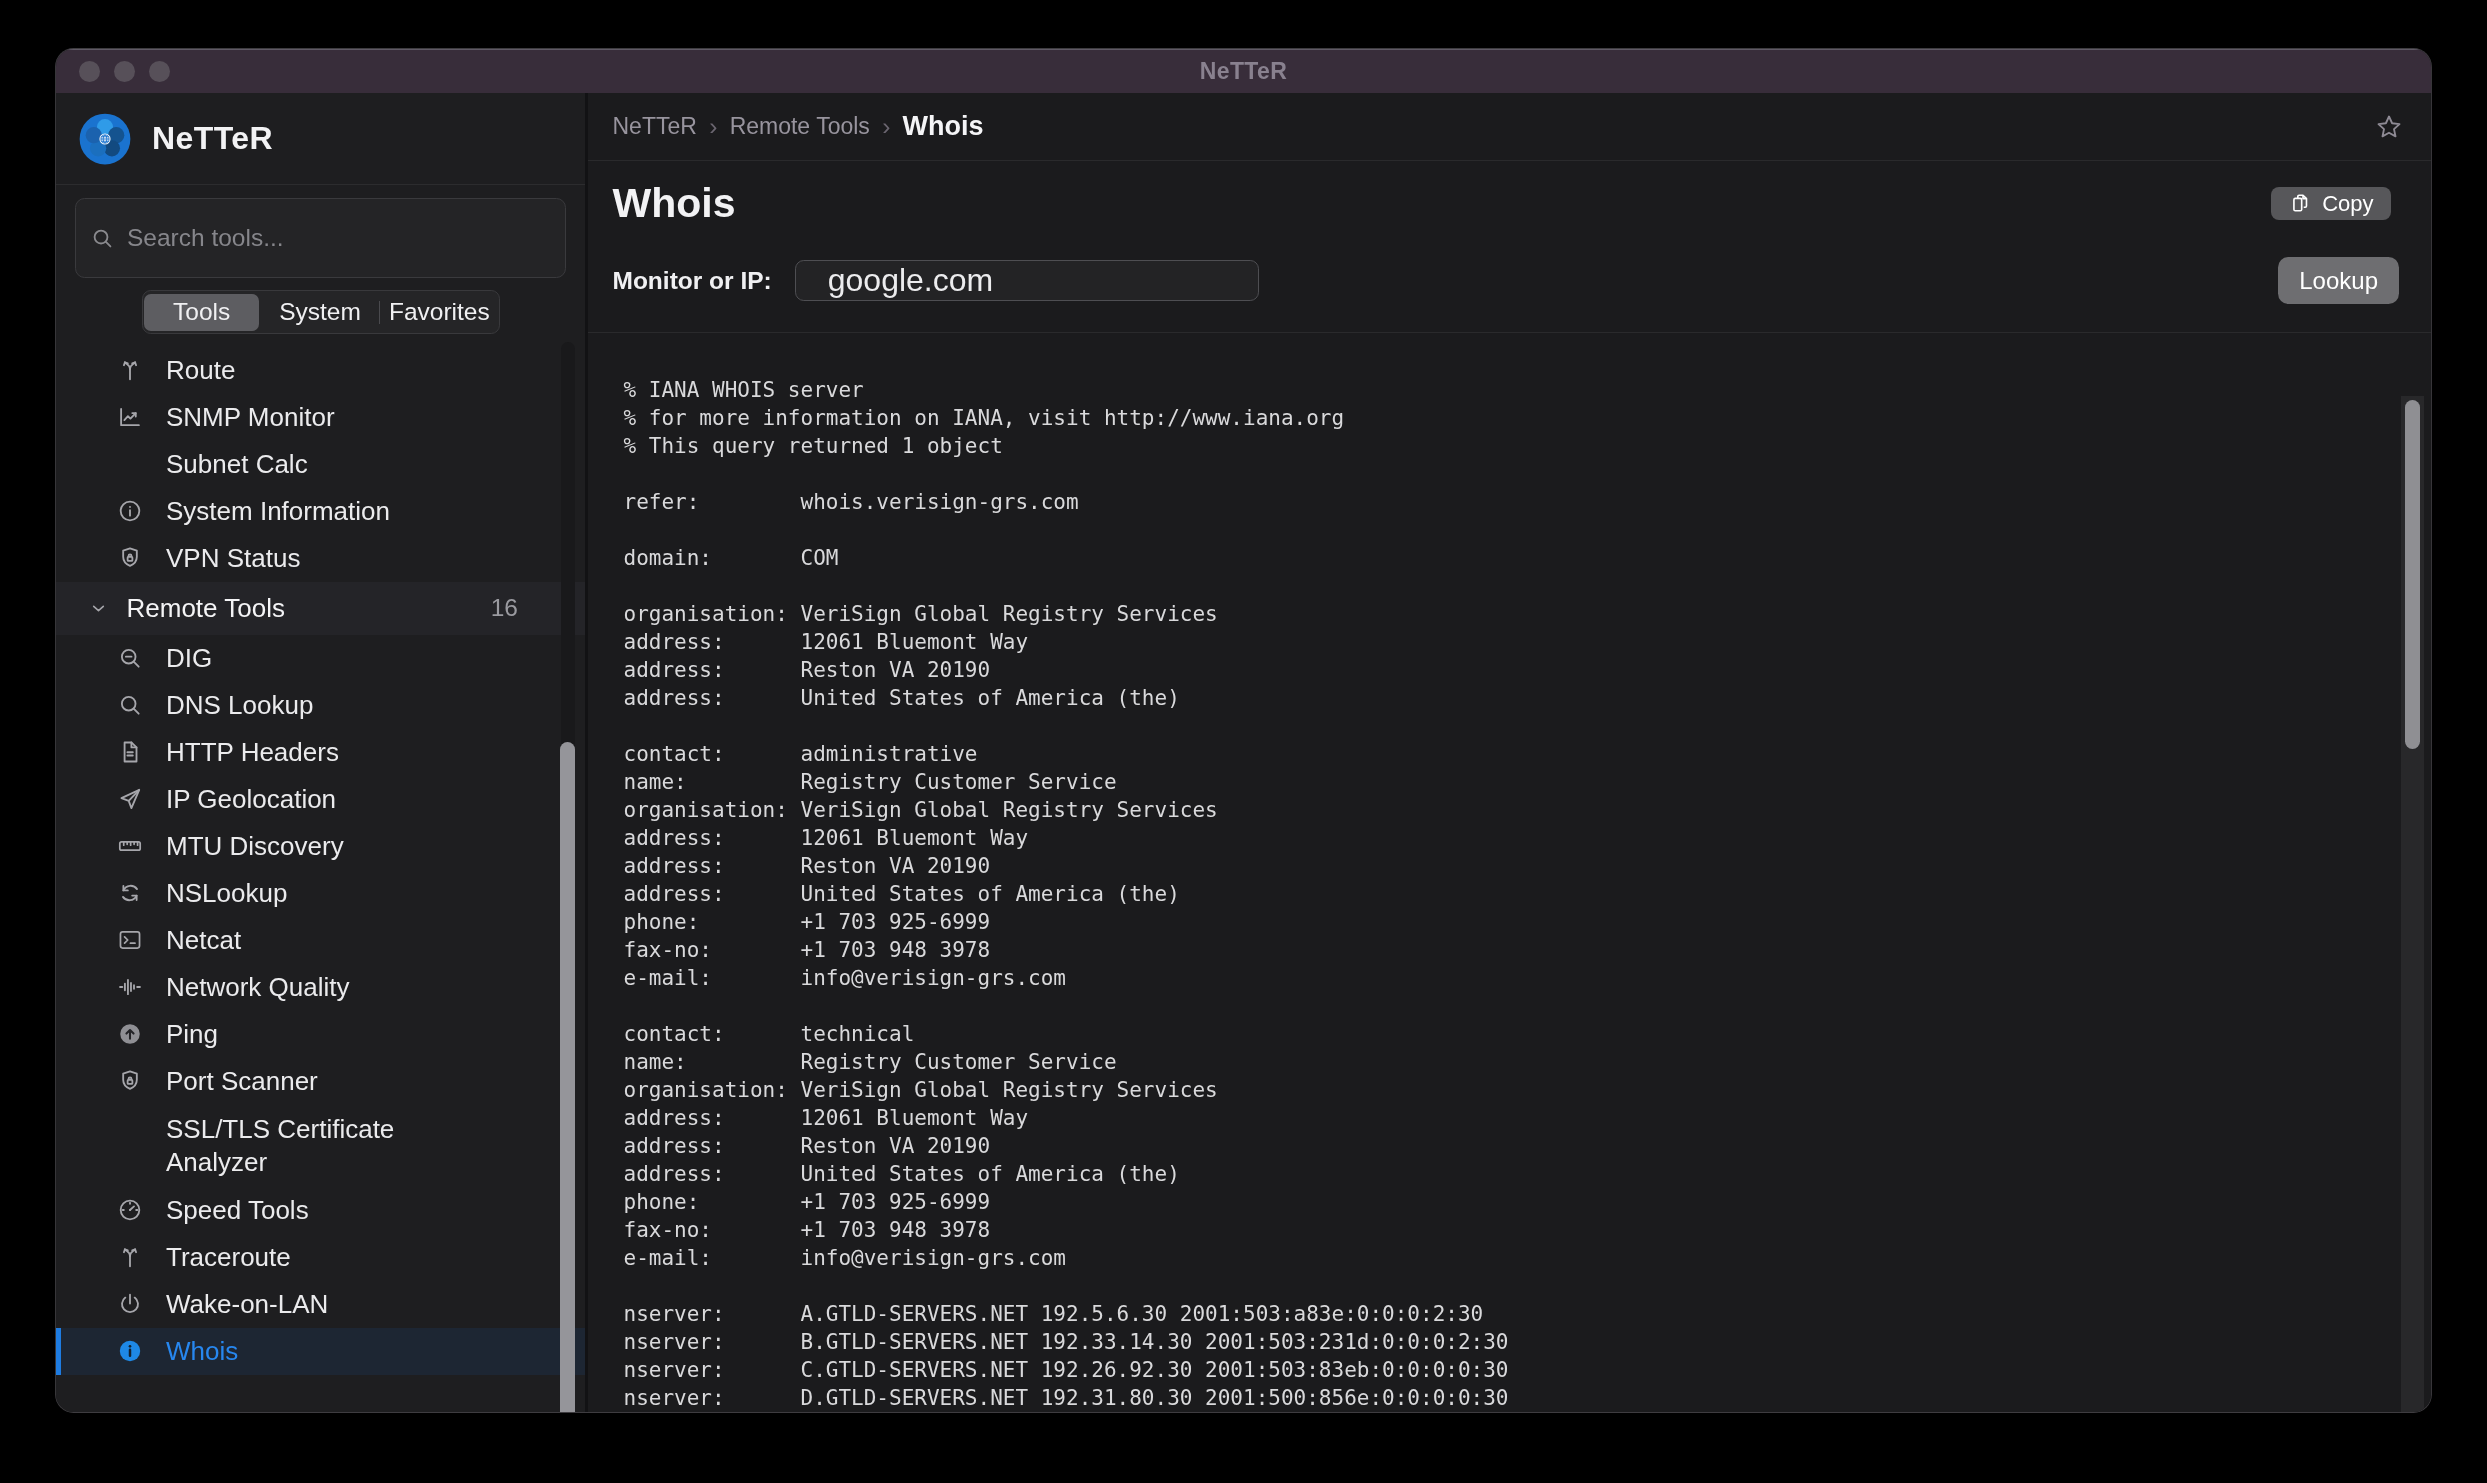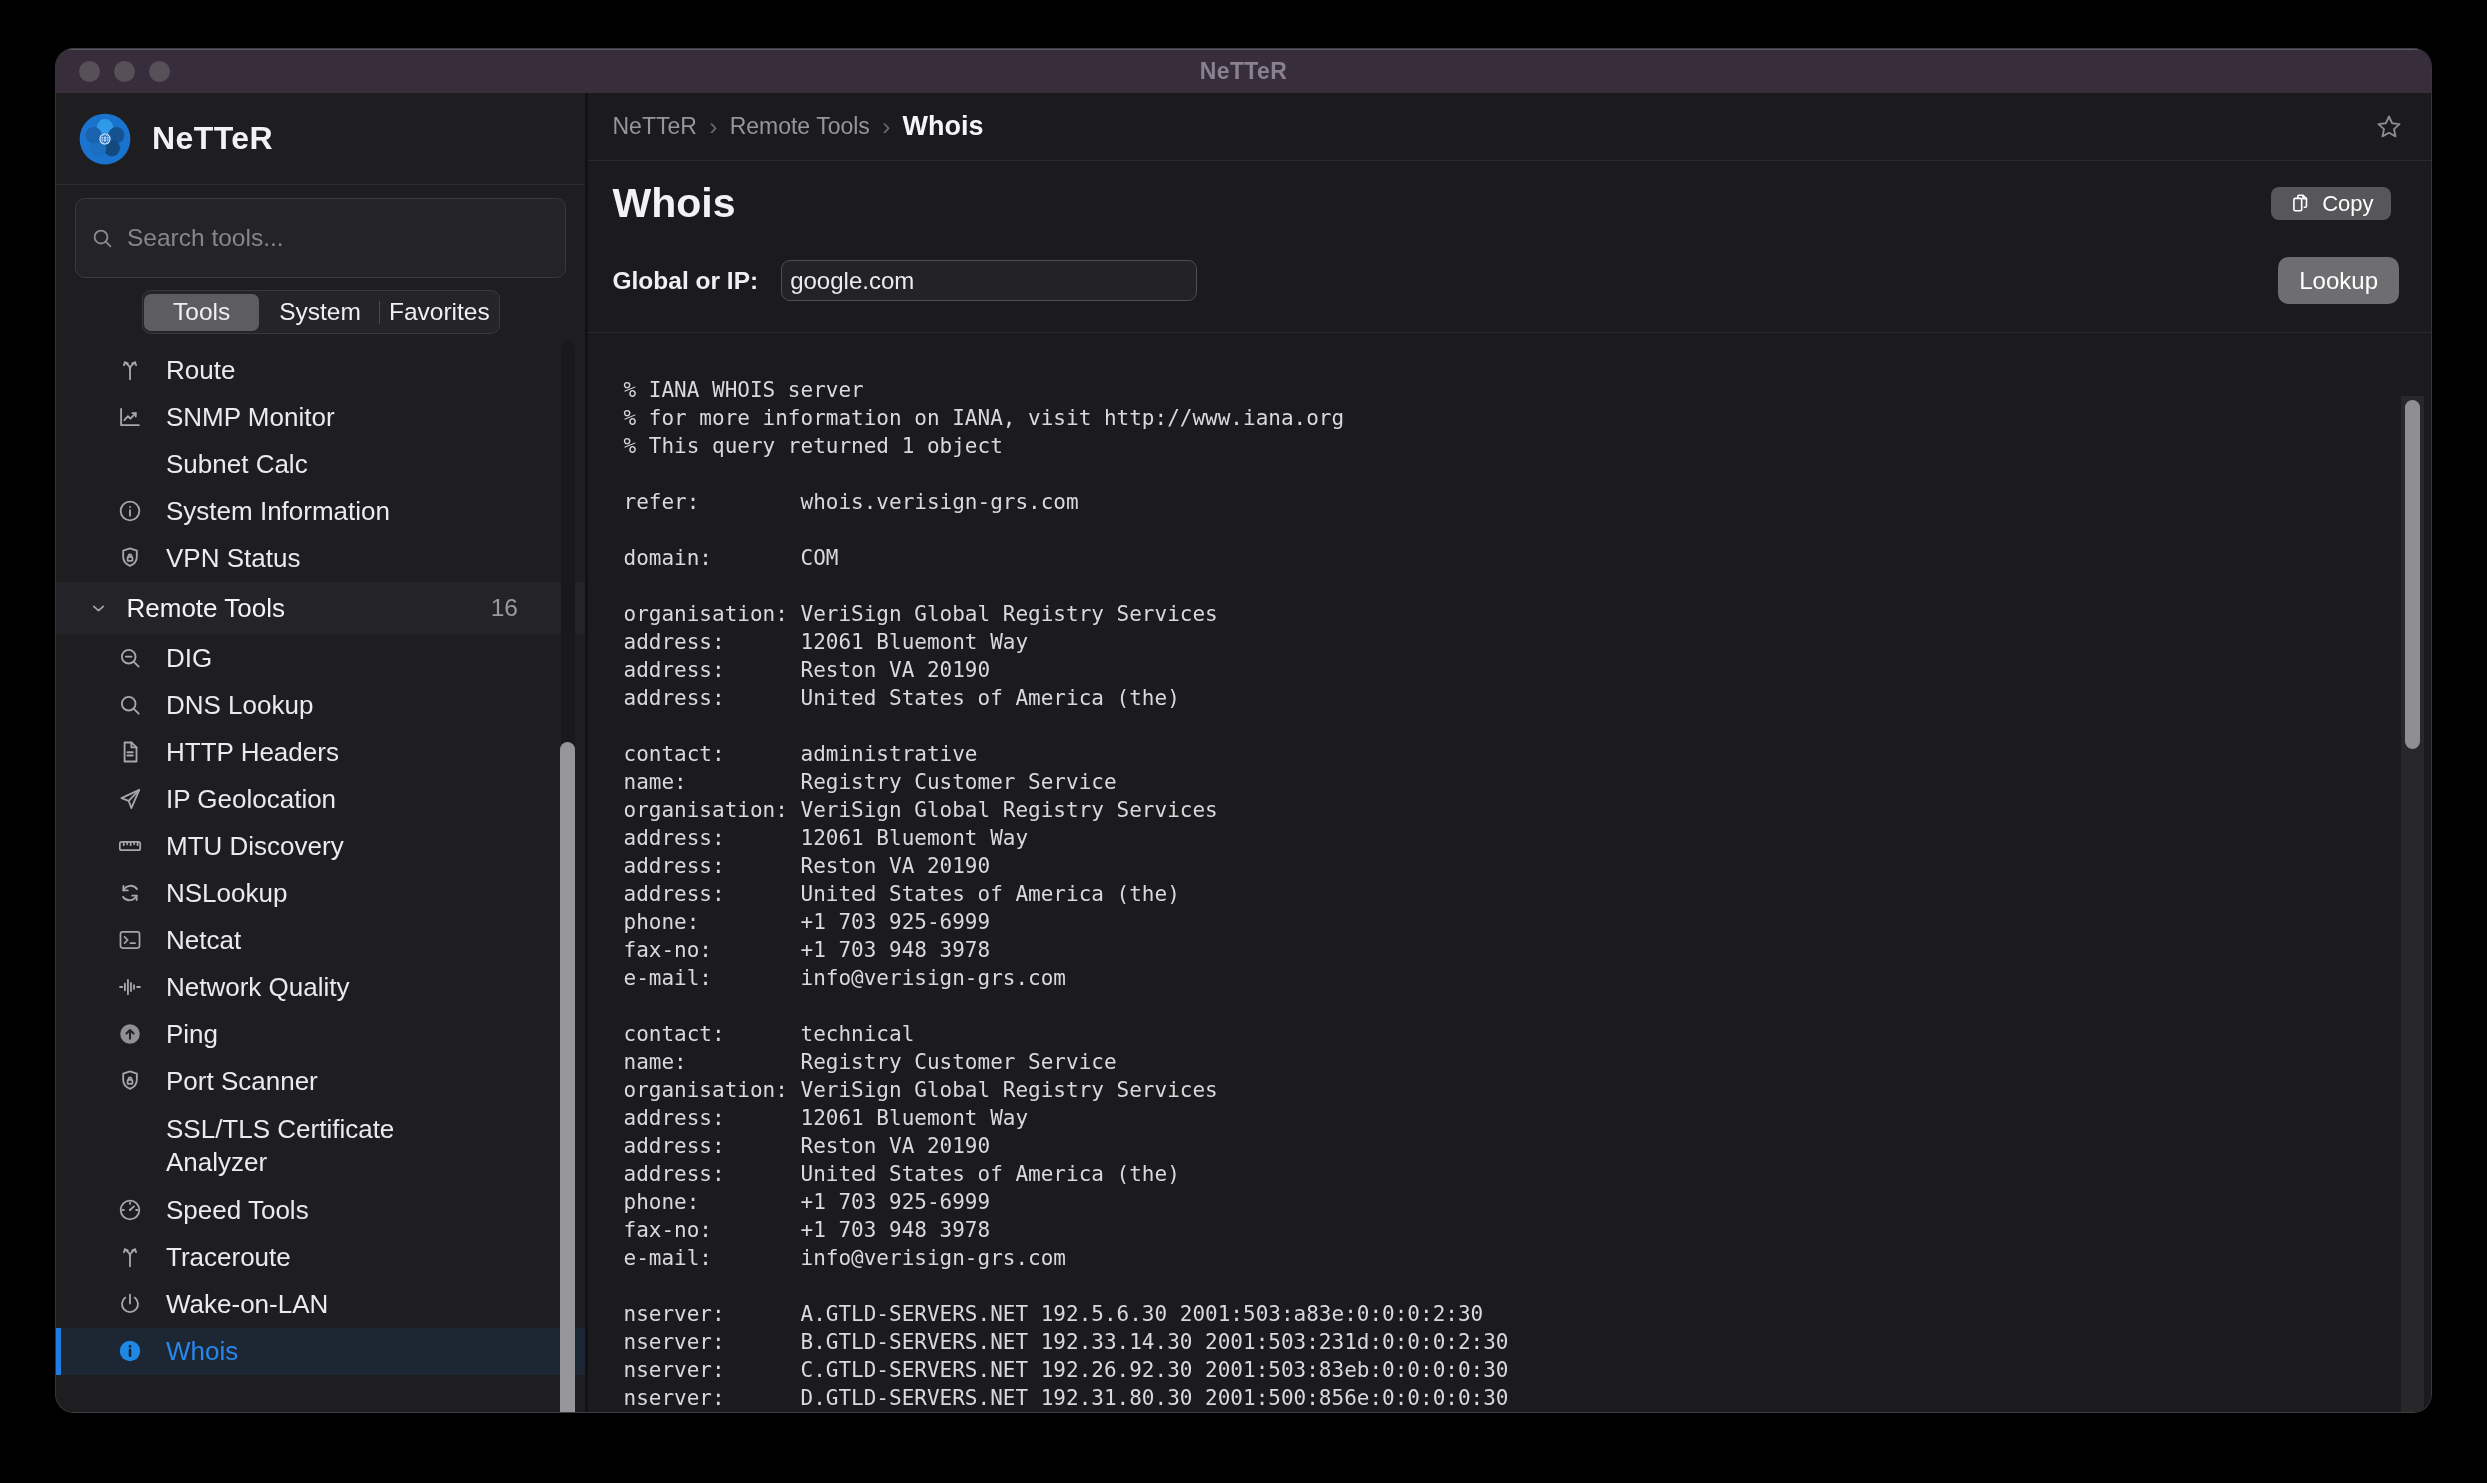--- a/index.html
+++ b/index.html
@@ -100,21 +100,21 @@
     height:33px;background:#57575a;border-radius:8px;display:flex;align-items:center;
     gap:9.6px;padding:0 17.5px;color:#fff;font-size:22px;
   }
   .query-row{
     display:flex;align-items:center;padding:23px 32px 0 24.5px;height:61px;
     border-bottom:0.9px solid #2a2a2c;box-sizing:content-box;padding-bottom:21px;
   }
   .domain-label{color:#f0f0f2;font-size:24.5px;font-weight:700;margin-right:23px;}
   .domain-input{
     width:398px;height:39px;background:#232325;border:1.8px solid #4e4e52;border-radius:8.8px;
-    color:#ececee;font-size:24px;padding:0 8px;outline:none;
+    color:#ececee;font-size:32px;padding:0 32px;outline:none;
     font-family:"Liberation Sans", sans-serif;
   }
   .lookup-spacer{flex:1;}
   .lookup-btn{
     height:47px;background:#6e6e71;border-radius:10.5px;display:flex;align-items:center;
     justify-content:center;padding:0 21px;color:#fff;font-size:24px;margin-left:38px;
   }
   .output{
     margin:11px;padding:32px 35px 0 24.5px;
     font-family:"DejaVu Sans Mono", monospace;
@@ -443,21 +443,21 @@
               <path d="M9.6 7.2V5.4c0-.7.5-1.2 1.2-1.2h3.9l3.4 3.3v7.2c0 .7-.5 1.2-1.2 1.2h-1.5"></path>
               <path d="M14.7 4.2v3.3H18"></path>
               <rect x="5.8" y="7.2" width="7.6" height="12.2" rx="1.3"></rect>
             </svg>
           </span>
           <span>Copy</span>
         </button>
       </div>
 
       <div class="query-row">
-        <span class="domain-label">Global or IP:</span>
+        <span class="domain-label">Monitor or IP:</span>
         <input class="domain-input" type="text" value="google.com" style="">
         <span class="lookup-spacer"></span>
         <button class="lookup-btn">
           <span>Lookup</span>
         </button>
       </div>
 
       <pre class="output">% IANA WHOIS server
 % for more information on IANA, visit http://www.iana.org
 % This query returned 1 object

